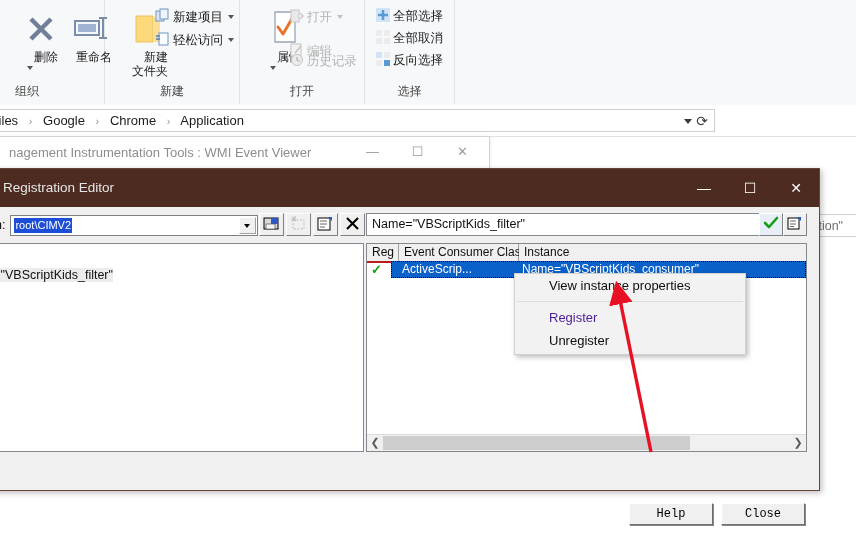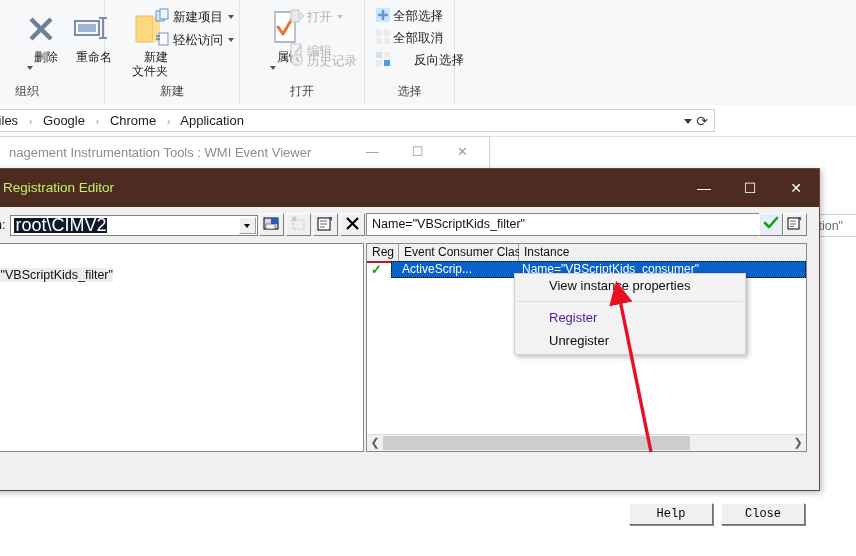--- a/index.html
+++ b/index.html
@@ -187,21 +187,21 @@
   .regtitle {
     position: absolute;
     left: 0; top: 0;
     width: 908px; height: 38px;
     background: #4e2b20;
   }
   .regtitle .t {
     position: absolute;
     left: 92px; top: 11px;
     font-size: 13.5px;
-    color: #bef264;
+    color: #e5e5e5;
     white-space: nowrap;
   }
   .regtitle .tbtns {
     position: absolute;
     right: 0; top: 0;
     height: 38px;
     display: flex;
     align-items: center;
   }
   .regtitle .tbtn {
@@ -234,22 +234,22 @@
   .nscombo {
     position: relative;
     width: 248px; height: 21px;
     border: 1px solid #808080;
     background: #fff;
     box-sizing: border-box;
   }
   .nsval {
     position: absolute;
     left: 3px; top: 2px;
-    font-size: 18px;
-    background: #0f172a;
+    font-size: 11px;
+    background: #1d4ed8;
     color: #ffffff;
     padding: 0 1px;
     line-height: 15px;
   }
   .nsbtn {
     position: absolute;
     right: 1px; top: 1px;
     width: 17px; height: 17px;
     background: #f0f0f0;
     border: 1px solid #a0a0a0;
@@ -557,21 +557,21 @@
         <span class="ico">
           <svg width="14" height="14" viewBox="0 0 14 14">
             <rect x="0" y="0" width="6" height="6" fill="#ececec"></rect>
             <rect x="8" y="0" width="6" height="6" fill="#ececec"></rect>
             <rect x="0" y="8" width="6" height="6" fill="#ececec"></rect>
             <rect x="8" y="8" width="6" height="6" fill="#ececec"></rect>
           </svg>
         </span>
         <span>全部取消</span>
       </div>
-      <div class="smallrow" style="left:8px; top:49px;gap:21px;">
+      <div class="smallrow" style="left:8px; top:49px;">
         <span class="ico">
           <svg width="14" height="14" viewBox="0 0 14 14">
             <rect x="0" y="0" width="6" height="6" fill="#cfe4f7"></rect>
             <rect x="8" y="0" width="6" height="6" fill="#ececec"></rect>
             <rect x="0" y="8" width="6" height="6" fill="#ececec"></rect>
             <rect x="8" y="8" width="6" height="6" fill="#5b9bd5"></rect>
           </svg>
         </span>
         <span>反向选择</span>
       </div>

